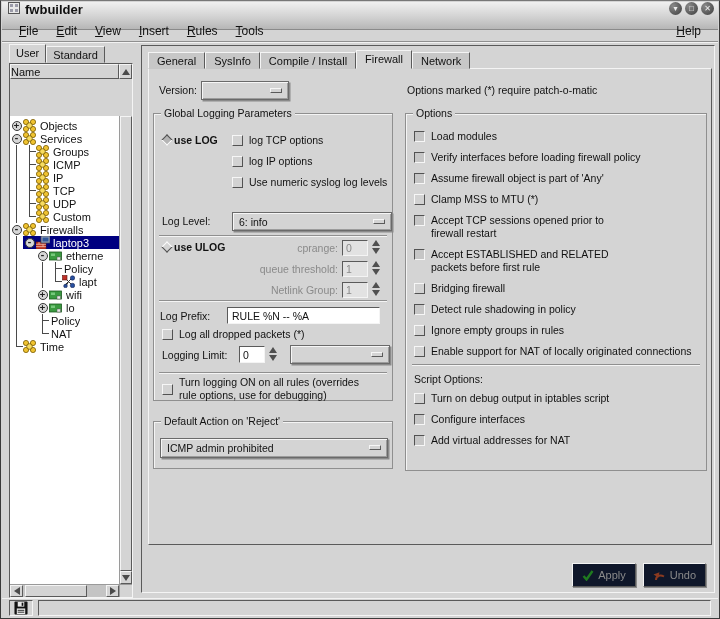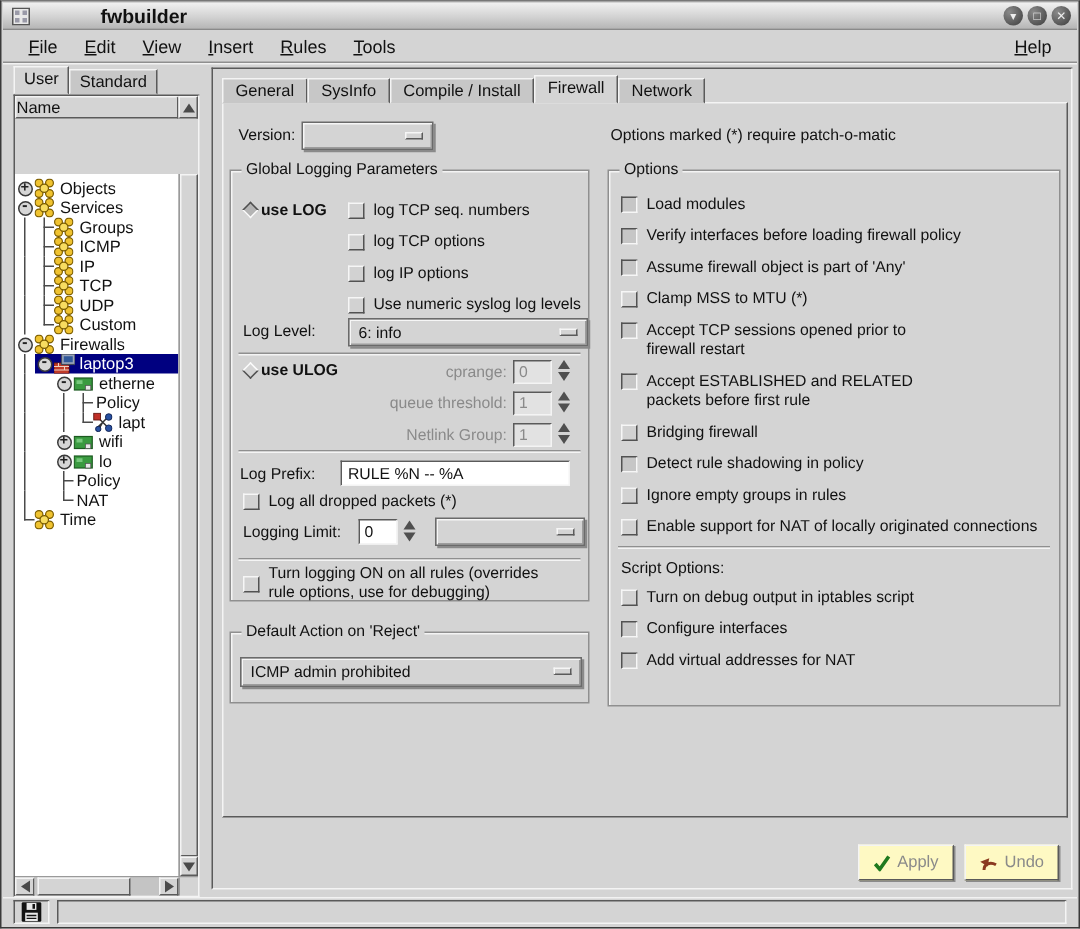--- a/index.html
+++ b/index.html
@@ -1,23 +1,23 @@
 <!DOCTYPE html>
 <html><head>
 <meta charset="utf-8">
 <style>
   html,body{margin:0;padding:0;background:#888;}
   *{box-sizing:border-box;}
   .window{position:relative;width:720px;height:619px;background:#d4d4d4;
     font-family:"Liberation Sans",sans-serif;color:#111;
     border:1px solid #3a3a3a;border-top-color:#777;overflow:hidden;}
   
-  .titlebar{position:absolute;left:1px;top:1px;right:1px;height:18px;
+  .titlebar{position:absolute;left:1px;top:1px;right:1px;height:28px;
     background:linear-gradient(180deg,#f0f0f0 0%,#d2d2d2 55%,#b6b6b6 100%);
-    border-bottom:1px solid #8a8a8a;display:flex;align-items:center;padding:0 4px;gap:42px;}
+    border-bottom:1px solid #8a8a8a;display:flex;padding:0 4px;}
   .appicon{width:12px;height:12px;margin:0 5px 0 2px;flex:none;}
   .title-text{font-size:13px;font-weight:bold;color:#101010;}
   .winbtns{margin-left:auto;display:flex;gap:3px;}
   .wbtn{width:13px;height:13px;border-radius:50%;
     background:radial-gradient(circle at 4px 4px,#8a8a8a,#3c3c3c);
     color:#eee;font-size:8px;line-height:13px;text-align:center;flex:none;cursor:default;}
   
   .menubar{position:absolute;left:1px;top:20px;right:1px;height:21px;
     display:flex;align-items:center;padding:0 8px;
     border-bottom:1px solid #8f8f8f;box-shadow:0 1px 0 #f2f2f2;font-size:12px;}
@@ -112,21 +112,21 @@
     border-color:#f6f6f6 #525252 #525252 #f6f6f6;}
   .cb.checked{border-color:#525252 #f6f6f6 #f6f6f6 #525252;background:#c6c6c6;}
   .opt{display:flex;gap:6px;margin-bottom:8px;align-items:flex-start;}
   .olbl{font-size:10.5px;line-height:13px;white-space:pre-line;}
   .radio{flex:none;width:8px;height:8px;margin:2px 3px 0 1px;transform:rotate(45deg);
     background:#d4d4d4;border:1px solid;border-color:#fcfcfc #4f4f4f #4f4f4f #fcfcfc;}
   .radio.on{border-color:#4f4f4f #fcfcfc #fcfcfc #4f4f4f;background:#b4b4b4;}
   .radrow{position:absolute;display:flex;align-items:flex-start;font-size:10.5px;font-weight:bold;}
   
   .btnrow{position:absolute;right:8px;bottom:5px;display:flex;gap:7px;}
-  .btn{height:24px;padding:0 9px;background:#fef9c3;border:1px solid;
+  .btn{height:24px;padding:0 9px;background:#0f172a;border:1px solid;
     border-color:#f4f4f4 #5a5a5a #5a5a5a #f4f4f4;box-shadow:1px 1px 0 #8a8a8a;
     display:flex;align-items:center;gap:4px;font-size:11px;color:#8a8a8a;}
   
   .statusbar{position:absolute;left:1px;right:1px;bottom:1px;height:19px;
     display:flex;align-items:center;padding:0 7px;gap:5px;border-top:1px solid #f2f2f2;}
   .stcell{height:16px;border:1px solid;border-color:#5a5a5a #f4f4f4 #f4f4f4 #5a5a5a;
     display:flex;align-items:center;justify-content:center;}
   .stcell.icon{width:24px;flex:none;}
   .stcell.long{flex:1;}
   u{text-decoration:underline;}
@@ -464,24 +464,20 @@
       <span class="lbl" style="left:258px;top:14px;">Options marked (*) require patch-o-matic</span>
 
       <div class="gbox" style="left:4px;top:44px;width:240px;height:288px;">
         <span class="gtitle">Global Logging Parameters</span>
 
         <div class="radrow" style="left:8px;top:20px;">
           <span class="radio on"></span>
           <span>use LOG</span>
         </div>
         <div style="position:absolute;left:78px;top:20px;width:160px;" id="log-cbs">
-            <div class="opt">
-              <span class="cb"></span>
-              <span class="olbl">log TCP seq. numbers</span>
-            </div>
             <div class="opt">
               <span class="cb"></span>
               <span class="olbl">log TCP options</span>
             </div>
             <div class="opt">
               <span class="cb"></span>
               <span class="olbl">log IP options</span>
             </div>
             <div class="opt">
               <span class="cb"></span>

